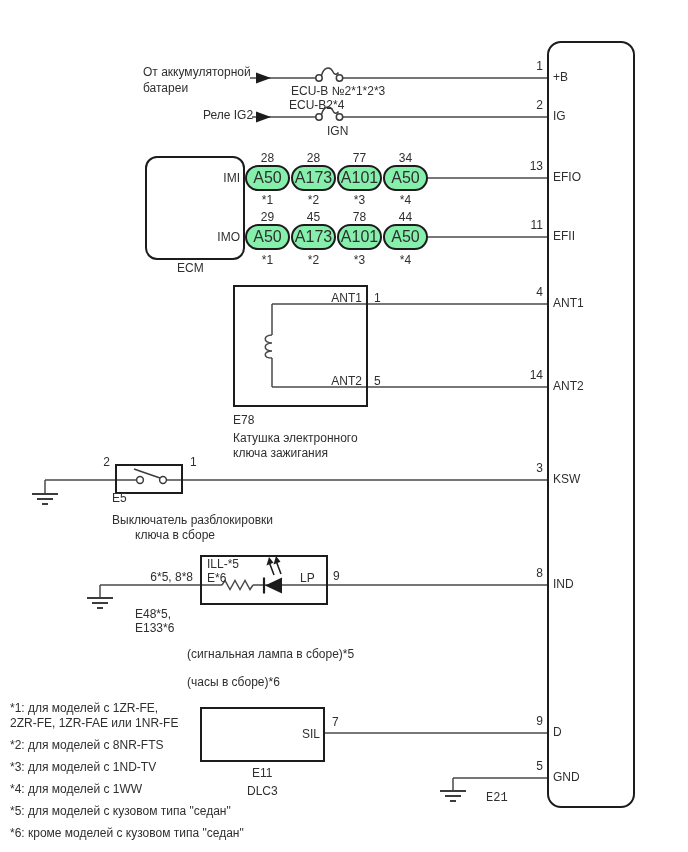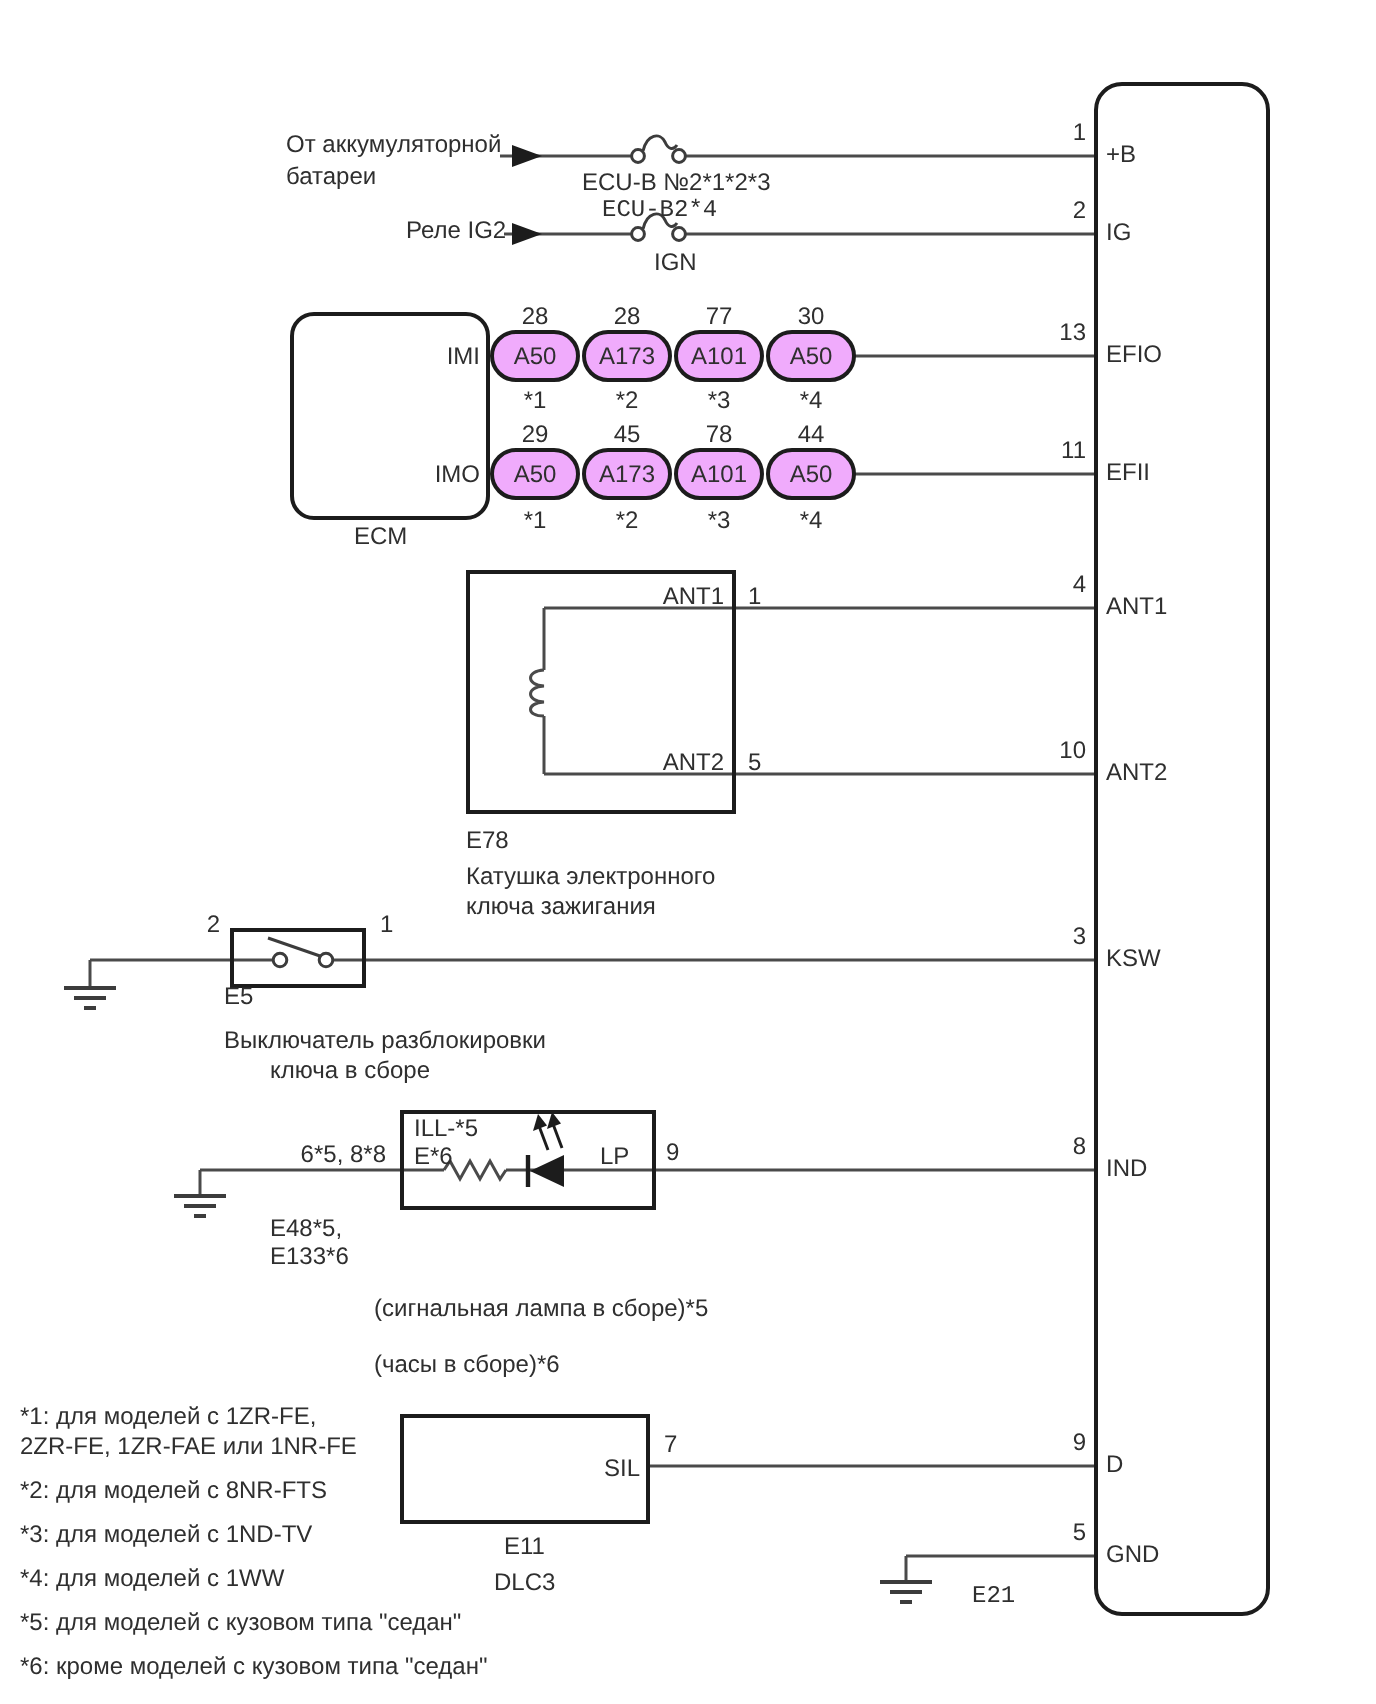--- a/index.html
+++ b/index.html
@@ -7,22 +7,22 @@
     position:relative;width:688px;height:852px;background:#ffffff;overflow:hidden;
     font-family:"Liberation Sans", sans-serif;color:#2f2f2f;
   }
   .canvas svg{position:absolute;left:0;top:0;}
   .lbl{position:absolute;font-size:12px;line-height:14px;white-space:nowrap;color:#2f2f2f;}
   .ctr{text-align:center;}
   .rt{text-align:right;}
   .box{position:absolute;border:2px solid #1c1c1c;box-sizing:border-box;background:transparent;}
   .pill{
     position:absolute;width:45px;height:26px;border:2px solid #1c1c1c;border-radius:13px;
-    box-sizing:border-box;background:#f0abfc;display:flex;align-items:center;justify-content:center;
-    font-size:12px;
+    box-sizing:border-box;background:#86efac;display:flex;align-items:center;justify-content:center;
+    font-size:16px;
   }
 </style>
 </head>
 <body>
 
 <div class="canvas">
 
   <svg width="688" height="852" viewBox="0 0 688 852">
     <g stroke="#4a4a4a" stroke-width="1.5" fill="none">
 
@@ -89,31 +89,31 @@
   <div class="box" style="left:233px;top:285px;width:135px;height:122px;"></div>
   <div class="box" style="left:115px;top:464px;width:68px;height:30px;"></div>
   <div class="box" style="left:200px;top:555px;width:128px;height:50px;"></div>
   <div class="box" style="left:200px;top:707px;width:125px;height:55px;"></div>
   <div class="box" style="left:547px;top:41px;width:88px;height:767px;border-radius:14px;"></div>
 
   <div class="lbl" style="left:143px;top:65px;">От аккумуляторной</div>
   <div class="lbl" style="left:143px;top:81px;">батареи</div>
   <div class="lbl" style="left:203px;top:108px;">Реле IG2</div>
   <div class="lbl" style="left:291px;top:84px;">ECU-B №2*1*2*3</div>
-  <div class="lbl" style="left:301px;top:98px;font-family:Liberation Mono, monospace;">ECU-B2*4</div>
+  <div class="lbl" style="left:289px;top:98px;">ECU-B2*4</div>
   <div class="lbl" style="left:327px;top:124px;">IGN</div>
 
   <div class="lbl rt" style="left:205px;top:171px;width:35px;">IMI</div>
   <div class="lbl rt" style="left:205px;top:230px;width:35px;">IMO</div>
   <div class="lbl" style="left:177px;top:261px;">ECM</div>
 
   <div class="lbl ctr" style="left:245px;top:151px;width:45px;">28</div>
   <div class="lbl ctr" style="left:291px;top:151px;width:45px;">28</div>
   <div class="lbl ctr" style="left:337px;top:151px;width:45px;">77</div>
-  <div class="lbl ctr" style="left:383px;top:151px;width:45px;">30</div>
+  <div class="lbl ctr" style="left:383px;top:151px;width:45px;">34</div>
   <div class="pill" style="left:245px;top:165px;">
       <span>A50</span>
     </div>
   <div class="pill" style="left:291px;top:165px;">
       <span>A173</span>
     </div>
   <div class="pill" style="left:337px;top:165px;">
       <span>A101</span>
     </div>
   <div class="pill" style="left:383px;top:165px;">
@@ -179,21 +179,21 @@
   <div class="lbl rt" style="left:505px;top:59px;width:38px;">1</div>
   <div class="lbl" style="left:553px;top:70px;">+B</div>
   <div class="lbl rt" style="left:505px;top:98px;width:38px;">2</div>
   <div class="lbl" style="left:553px;top:109px;">IG</div>
   <div class="lbl rt" style="left:505px;top:159px;width:38px;">13</div>
   <div class="lbl" style="left:553px;top:170px;">EFIO</div>
   <div class="lbl rt" style="left:505px;top:218px;width:38px;">11</div>
   <div class="lbl" style="left:553px;top:229px;">EFII</div>
   <div class="lbl rt" style="left:505px;top:285px;width:38px;">4</div>
   <div class="lbl" style="left:553px;top:296px;">ANT1</div>
-  <div class="lbl rt" style="left:505px;top:368px;width:38px;">10</div>
+  <div class="lbl rt" style="left:505px;top:368px;width:38px;">14</div>
   <div class="lbl" style="left:553px;top:379px;">ANT2</div>
   <div class="lbl rt" style="left:505px;top:461px;width:38px;">3</div>
   <div class="lbl" style="left:553px;top:472px;">KSW</div>
   <div class="lbl rt" style="left:505px;top:566px;width:38px;">8</div>
   <div class="lbl" style="left:553px;top:577px;">IND</div>
   <div class="lbl rt" style="left:505px;top:714px;width:38px;">9</div>
   <div class="lbl" style="left:553px;top:725px;">D</div>
   <div class="lbl rt" style="left:505px;top:759px;width:38px;">5</div>
   <div class="lbl" style="left:553px;top:770px;">GND</div>
 

